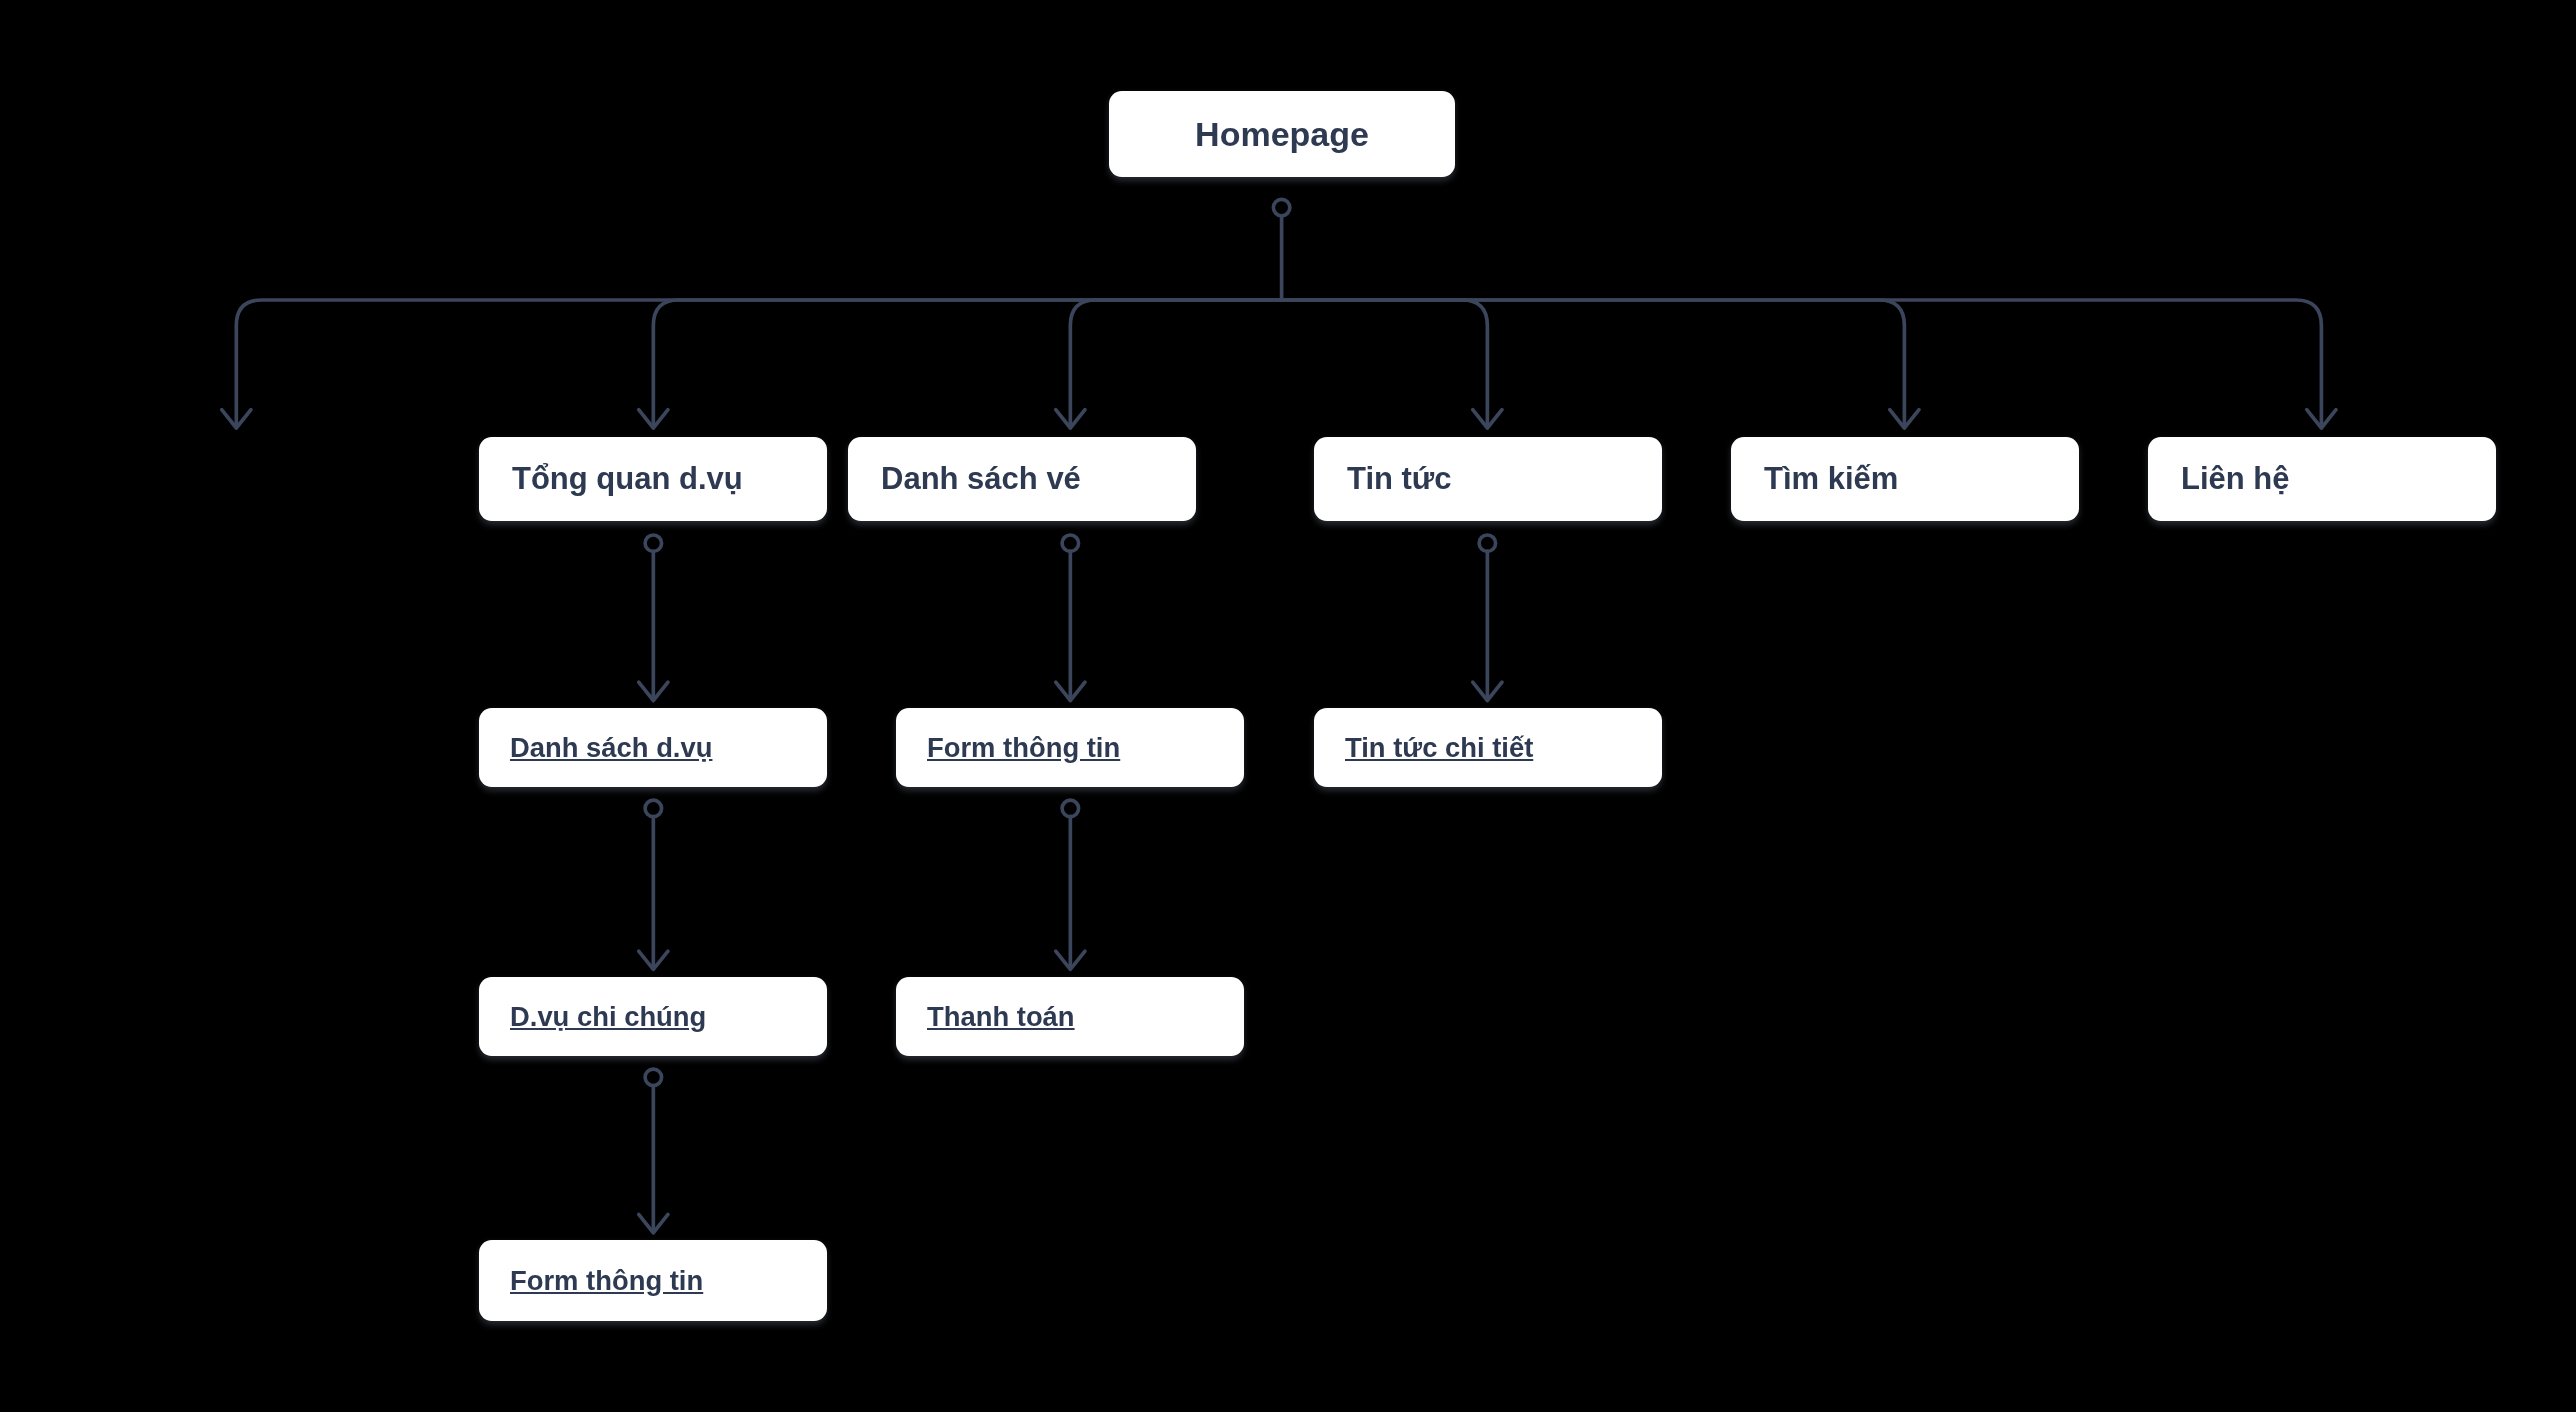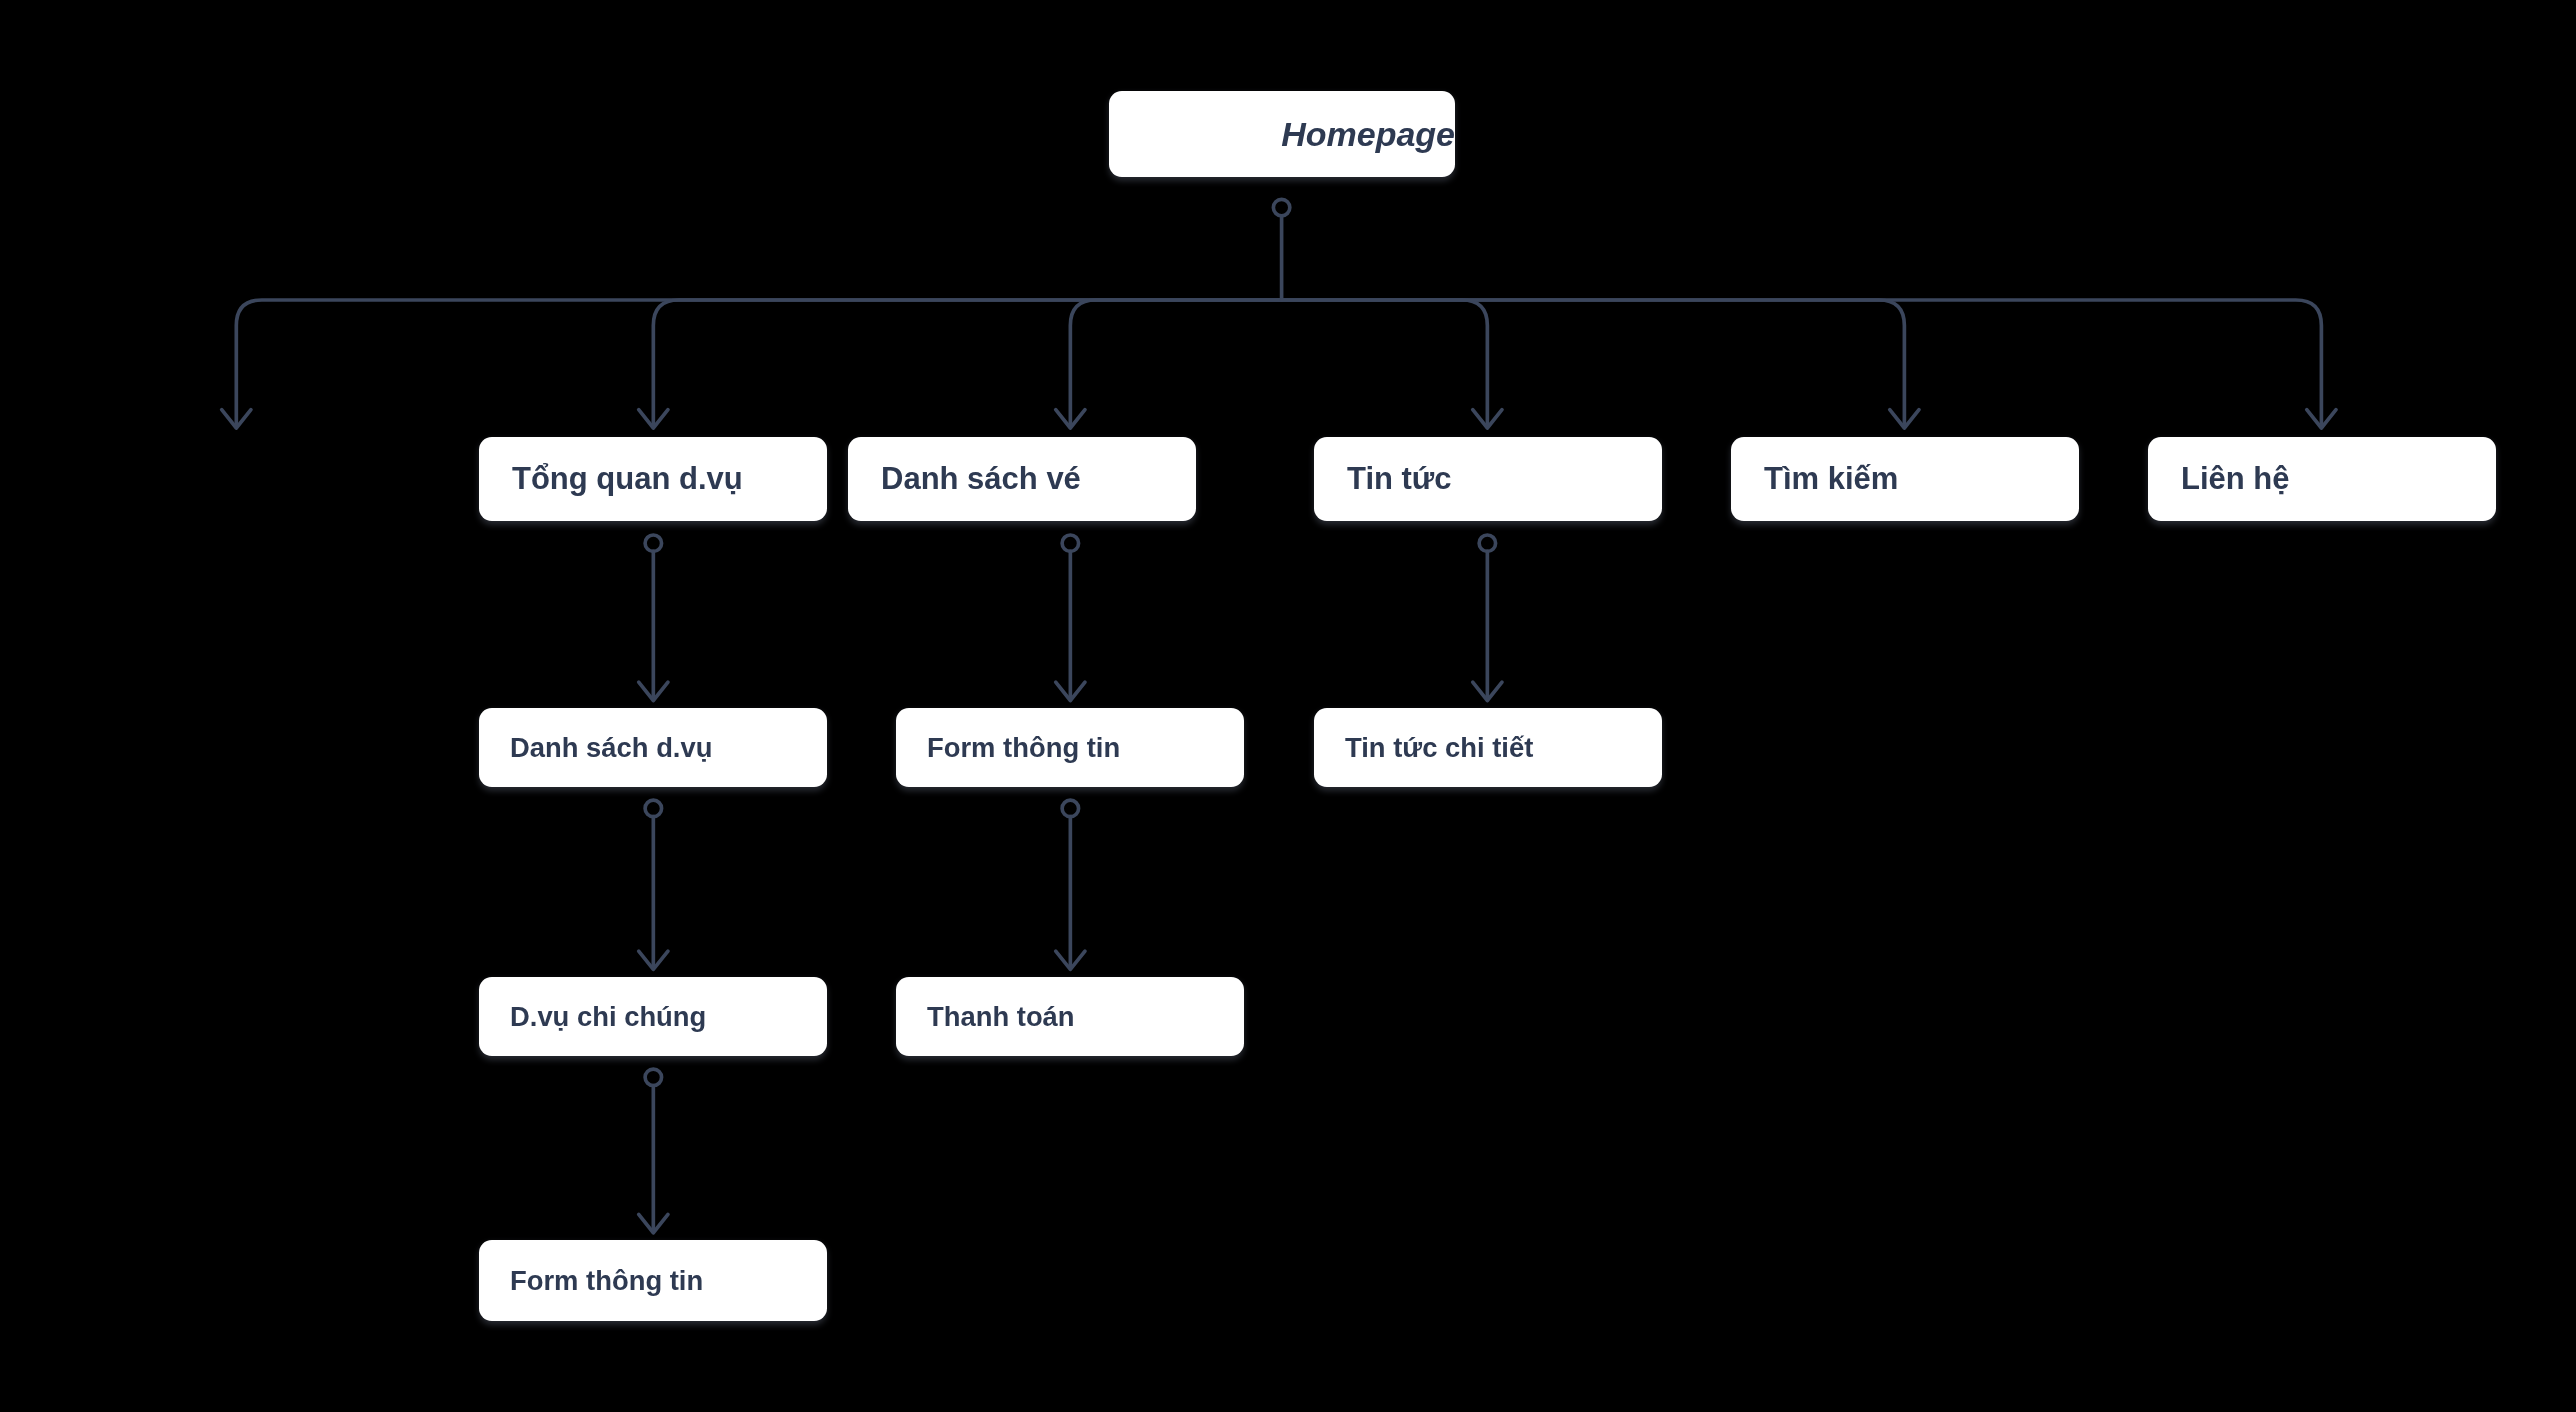--- a/index.html
+++ b/index.html
@@ -28,31 +28,31 @@
     border-radius: 12.8px;
     color: #2e3a52;
     font-weight: 700;
     display: flex;
     align-items: center;
     box-shadow: 0 3.7px 6.4px rgba(140, 152, 175, 0.28);
     box-sizing: border-box;
     white-space: nowrap;
   }
   .node.root {
-    justify-content: flex-end;
+    justify-content: center;
     font-size: 34px;
-    font-style: italic;
   }
   .node.lvl1 {
     font-size: 31px;
     padding-left: 33px;
   }
   .node.lvl2 {
     font-size: 27.4px;
     padding-left: 31px;
+    text-decoration: underline;
   }
 </style>
 </head>
 <body>
 
 <div id="stage">
 
   <svg id="connectors" viewBox="0 0 2816 1544" xmlns="http://www.w3.org/2000/svg">
     <g stroke="#3b465c" stroke-width="4" fill="none" stroke-linecap="round" stroke-linejoin="round">
 

